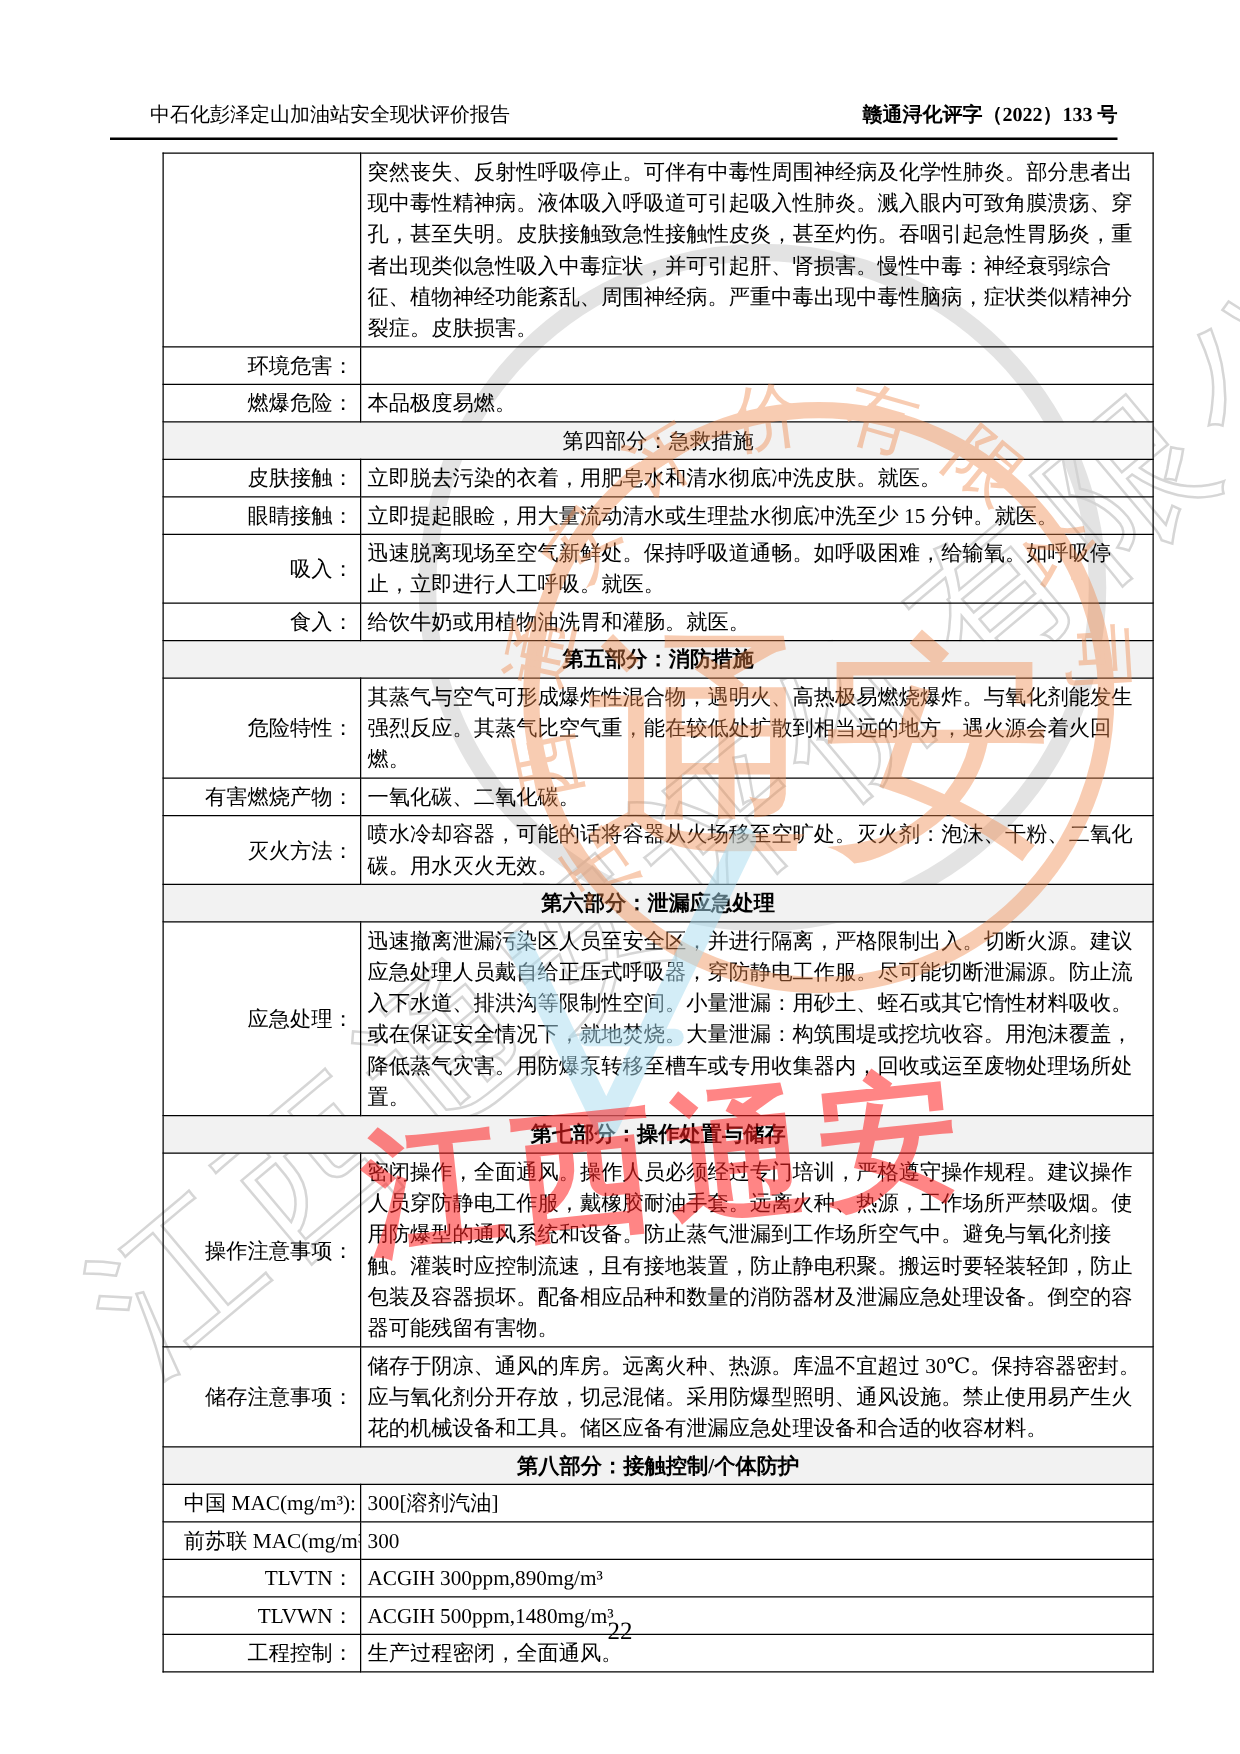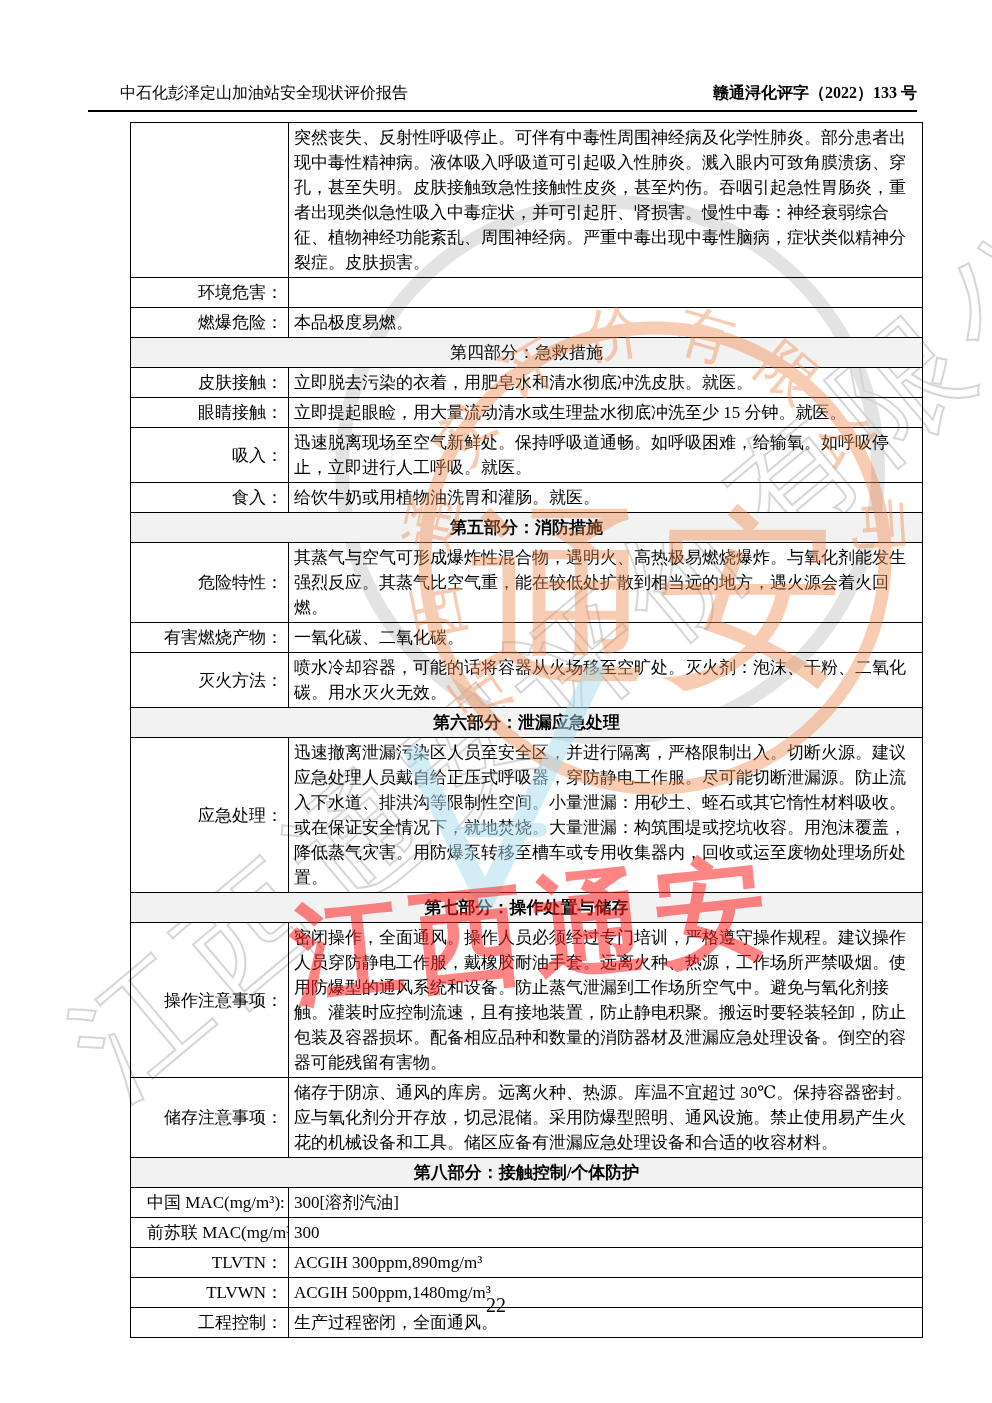--- a/index.html
+++ b/index.html
@@ -10,21 +10,21 @@
   }
   .page{position:relative;width:992px;height:1403px;overflow:hidden;}
 
   
   .wm{position:absolute;left:0;top:0;pointer-events:none;}
   #wm-back{z-index:0;}
   #wm-front{z-index:5;}
 
   
   .doc-header{
-    position:absolute;left:88px;right:75px;top:82px;z-index:2;
+    position:absolute;left:88px;right:98px;top:82px;z-index:2;
     display:flex;justify-content:space-between;align-items:flex-end;
     font-size:16px;line-height:22px;
     border-bottom:2px solid #000;padding-bottom:6px;
   }
   .doc-header .right{font-weight:bold;}
   .doc-header .left{padding-left:32px;}
 
   
   table.msds{
     position:absolute;left:130px;top:122px;width:770px;z-index:2;

